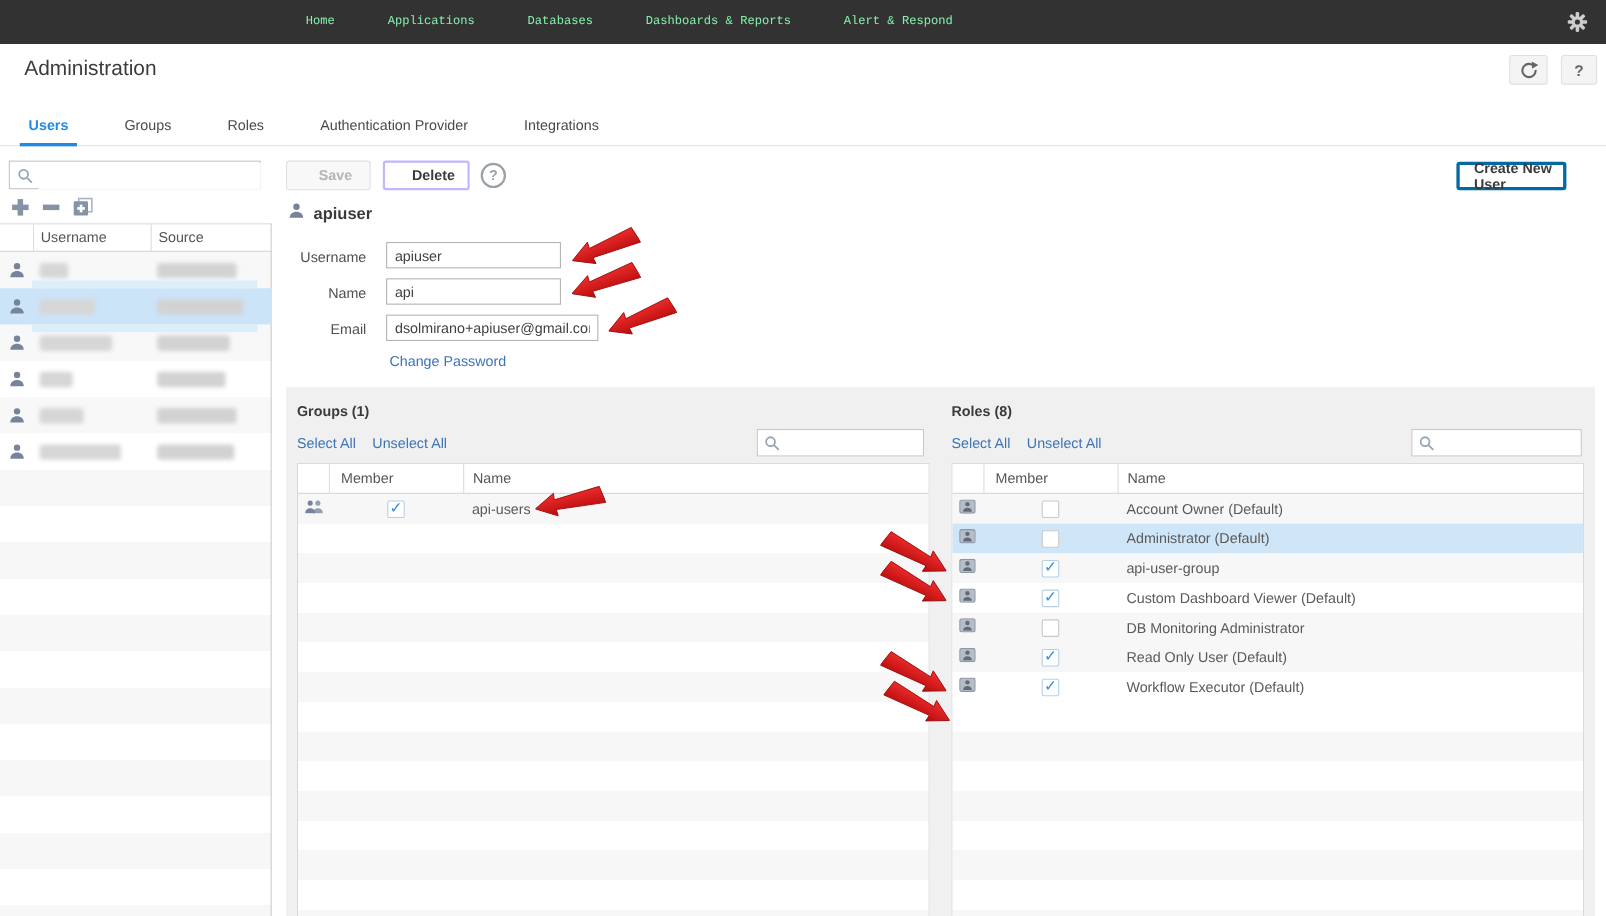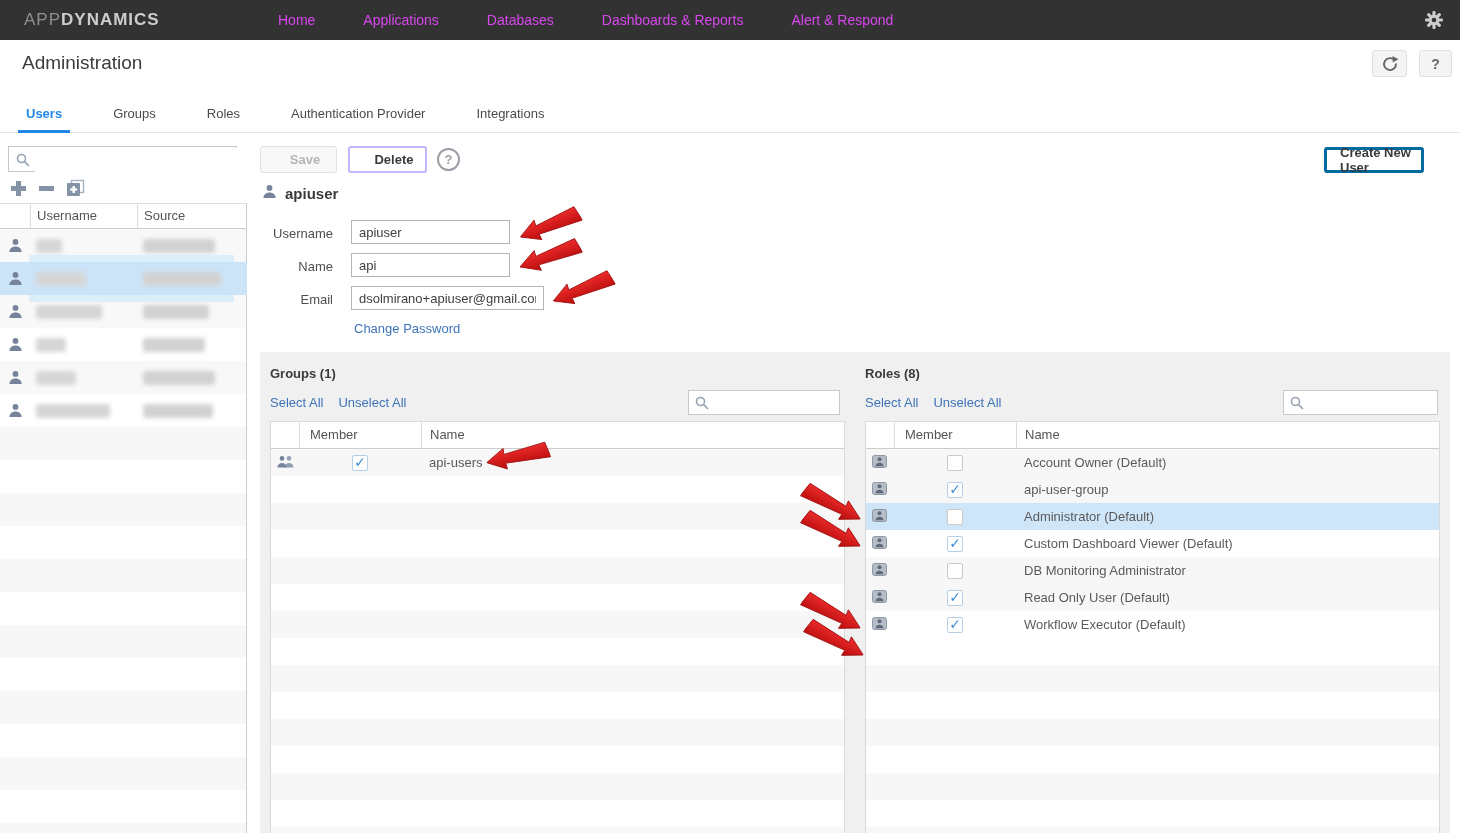--- a/index.html
+++ b/index.html
@@ -5,21 +5,21 @@
   html,body{margin:0;padding:0;background:#fff;}
   #app{position:relative;width:1460px;height:833px;background:#fff;overflow:hidden;
        font-family:"Liberation Sans","DejaVu Sans",sans-serif;color:#3a3a3a;}
   
   .topnav{position:absolute;left:0;top:0;width:1460px;height:40px;background:#323232;}
   .logo{position:absolute;left:24px;top:0;height:40px;display:flex;align-items:center;
         font-size:17px;letter-spacing:1px;}
   .logo .thin{color:#8f8f8f;font-weight:400;}
   .logo .bold{color:#cdcdcd;font-weight:700;}
   .navitems{position:absolute;left:278px;top:0;height:40px;display:flex;gap:48px;align-items:center;}
-  .navitem{color:#d946ef;font-size:14px;cursor:pointer;white-space:nowrap;}
+  .navitem{color:#86efac;font-size:11px;cursor:pointer;white-space:nowrap;font-family:Liberation Mono, monospace;}
   .gear{position:absolute;left:1425px;top:11px;width:18px;height:18px;cursor:pointer;}
   
   .pagetitle{position:absolute;left:22px;top:52px;font-size:19px;color:#3c3c3c;}
   .hbtn{position:absolute;top:50px;height:27px;background:#f4f4f4;border:1px solid #e0e0e0;
         border-radius:3px;display:flex;align-items:center;justify-content:center;cursor:pointer;
         box-sizing:border-box;}
   .hbtn.refresh{left:1372px;width:35px;}
   .hbtn.help{left:1419px;width:33px;color:#666;font-size:14px;font-weight:bold;}
   
   .tabs{position:absolute;left:0;top:96px;width:1460px;height:37px;border-bottom:1px solid #e3e3e3;
@@ -100,24 +100,20 @@
   <svg width="0" height="0" style="position:absolute">
       <defs>
     <linearGradient id="ag" x1="0" y1="0" x2="0" y2="1">
       <stop offset="0" stop-color="#f12f2f"></stop>
           <stop offset="1" stop-color="#b80b0b"></stop>
     </linearGradient>
   </defs>
     </svg>
 
   <div class="topnav">
-    <div class="logo">
-      <span class="thin">APP</span>
-        <span class="bold">DYNAMICS</span>
-    </div>
     <div class="navitems" id="navitems">
         <div class="navitem">Home</div>
         <div class="navitem">Applications</div>
         <div class="navitem">Databases</div>
         <div class="navitem">Dashboards &amp; Reports</div>
         <div class="navitem">Alert &amp; Respond</div>
       </div>
     <div class="gear">
       <svg width="18" height="18" viewBox="0 0 17 17">
           <g fill="#cdcdcd">
@@ -317,45 +313,45 @@
                 <rect x="0.5" y="0.5" width="14" height="12" rx="2" fill="#b6bdc7" stroke="#8e98a5"></rect>
                 <circle cx="7.5" cy="4.3" r="2" fill="#5f6b7a"></circle>
                 <path d="M3.5 11.2c0-2.3 1.8-3.5 4-3.5s4 1.2 4 3.5z" fill="#5f6b7a"></path>
               </svg></span>
           </div>
           <div class="cm">
             <span class="cb"></span>
           </div>
           <div class="cn">Account Owner (Default)</div>
         </div>
+        <div class="p-row sel">
+          <div class="ci">
+            <span><svg width="15" height="13" viewBox="0 0 15 13">
+                <rect x="0.5" y="0.5" width="14" height="12" rx="2" fill="#b6bdc7" stroke="#8e98a5"></rect>
+                <circle cx="7.5" cy="4.3" r="2" fill="#5f6b7a"></circle>
+                <path d="M3.5 11.2c0-2.3 1.8-3.5 4-3.5s4 1.2 4 3.5z" fill="#5f6b7a"></path>
+              </svg></span>
+          </div>
+          <div class="cm">
+            <span class="cb"></span>
+          </div>
+          <div class="cn">Administrator (Default)</div>
+        </div>
         <div class="p-row g">
           <div class="ci">
             <span><svg width="15" height="13" viewBox="0 0 15 13">
                 <rect x="0.5" y="0.5" width="14" height="12" rx="2" fill="#b6bdc7" stroke="#8e98a5"></rect>
                 <circle cx="7.5" cy="4.3" r="2" fill="#5f6b7a"></circle>
                 <path d="M3.5 11.2c0-2.3 1.8-3.5 4-3.5s4 1.2 4 3.5z" fill="#5f6b7a"></path>
               </svg></span>
           </div>
           <div class="cm">
             <span class="cb on"></span>
           </div>
           <div class="cn">api-user-group</div>
-        </div>
-        <div class="p-row sel">
-          <div class="ci">
-            <span><svg width="15" height="13" viewBox="0 0 15 13">
-                <rect x="0.5" y="0.5" width="14" height="12" rx="2" fill="#b6bdc7" stroke="#8e98a5"></rect>
-                <circle cx="7.5" cy="4.3" r="2" fill="#5f6b7a"></circle>
-                <path d="M3.5 11.2c0-2.3 1.8-3.5 4-3.5s4 1.2 4 3.5z" fill="#5f6b7a"></path>
-              </svg></span>
-          </div>
-          <div class="cm">
-            <span class="cb"></span>
-          </div>
-          <div class="cn">Administrator (Default)</div>
         </div>
         <div class="p-row w">
           <div class="ci">
             <span><svg width="15" height="13" viewBox="0 0 15 13">
                 <rect x="0.5" y="0.5" width="14" height="12" rx="2" fill="#b6bdc7" stroke="#8e98a5"></rect>
                 <circle cx="7.5" cy="4.3" r="2" fill="#5f6b7a"></circle>
                 <path d="M3.5 11.2c0-2.3 1.8-3.5 4-3.5s4 1.2 4 3.5z" fill="#5f6b7a"></path>
               </svg></span>
           </div>
           <div class="cm">

